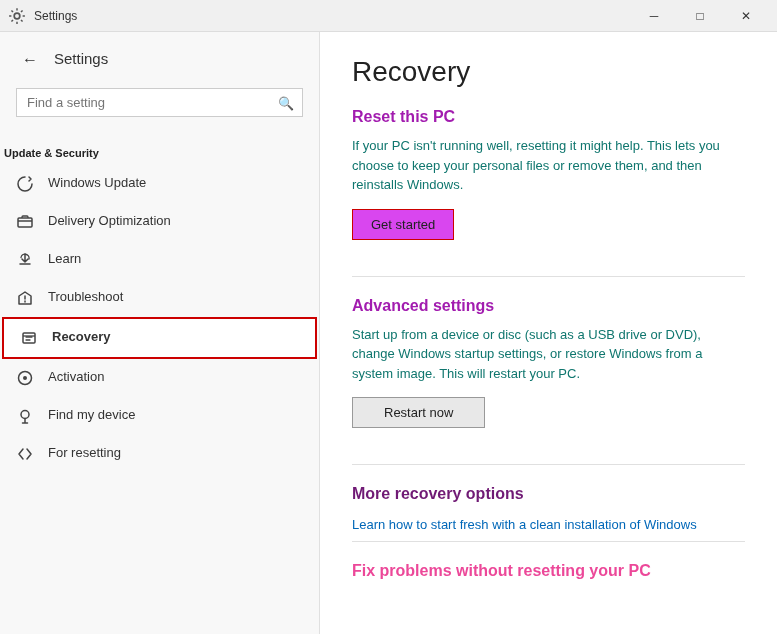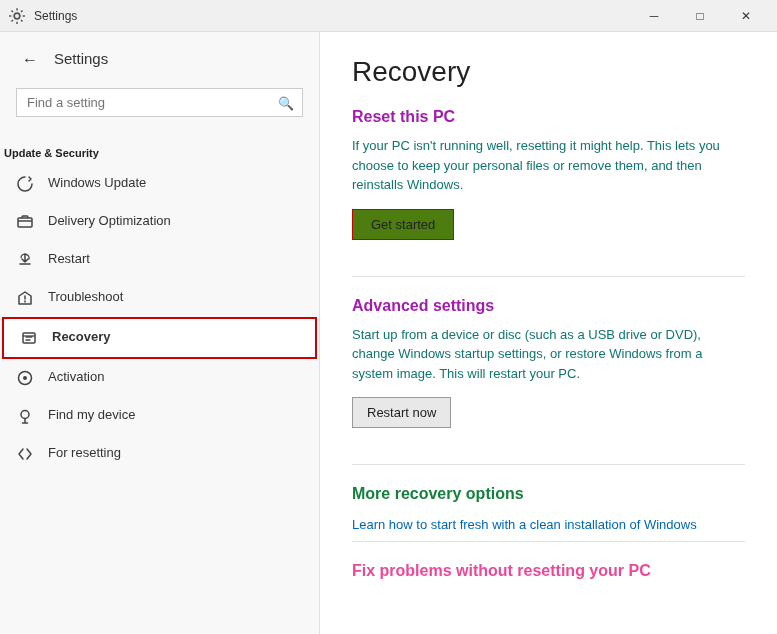--- a/index.html
+++ b/index.html
@@ -161,29 +161,29 @@
     }
     .section-desc {
       font-size: 13px;
       color: #0f766e;
       margin-bottom: 14px;
       line-height: 1.5;
     }
     .btn-primary {
       padding: 7px 18px;
       border: 1.5px solid #cc0000;
-      background: #4d7c0f;
+      background: #d946ef;
       color: #222;
       font-size: 13px;
       cursor: pointer;
       margin-bottom: 28px;
       font-family: 'Segoe UI', Arial, sans-serif;
     }
     .btn-secondary {
-      padding: 7px 14px;
+      padding: 7px 31px;
       border: 1px solid #999;
       background: #e8e8e8;
       color: #222;
       font-size: 13px;
       cursor: pointer;
       margin-bottom: 28px;
       font-family: 'Segoe UI', Arial, sans-serif;
     }
     .divider {
       border: none;
@@ -192,21 +192,21 @@
     }
     .link-text {
       color: #0067b8;
       font-size: 13px;
       text-decoration: none;
       cursor: pointer;
     }
     .more-options-title {
       font-size: 16px;
       font-weight: 700;
-      color: #15803d;
+      color: #701a75;
       margin-bottom: 12px;
     }
     .fix-section-title {
       font-size: 16px;
       font-weight: 700;
       color: #ec4899;
       margin-top: 8px;
     }
 
     
@@ -263,21 +263,21 @@
       <span class="nav-label">Delivery Optimization</span>
     </div>
     <div class="nav-item">
       <span class="nav-icon">
         <svg width="18" height="18" viewBox="0 0 18 18" fill="none">
           <path d="M9 3v8M6 8l3 3 3-3" stroke="#444" stroke-width="1.5" stroke-linecap="round" stroke-linejoin="round"></path>
           <path d="M4 13h10" stroke="#444" stroke-width="1.5" stroke-linecap="round"></path>
           <path d="M5 6.5A4 4 0 0113 8" stroke="#444" stroke-width="1.3" stroke-linecap="round"></path>
         </svg>
       </span>
-      <span class="nav-label">Restart</span>
+      <span class="nav-label">Learn</span>
     </div>
     <div class="nav-item">
       <span class="nav-icon">
         <svg width="18" height="18" viewBox="0 0 18 18" fill="none">
           <path d="M9 3L3 7v8h12V7L9 3z" stroke="#444" stroke-width="1.5" stroke-linejoin="round"></path>
           <path d="M9 10V7M9 12v1" stroke="#444" stroke-width="1.5" stroke-linecap="round"></path>
         </svg>
       </span>
       <span class="nav-label">Troubleshoot</span>
     </div>

